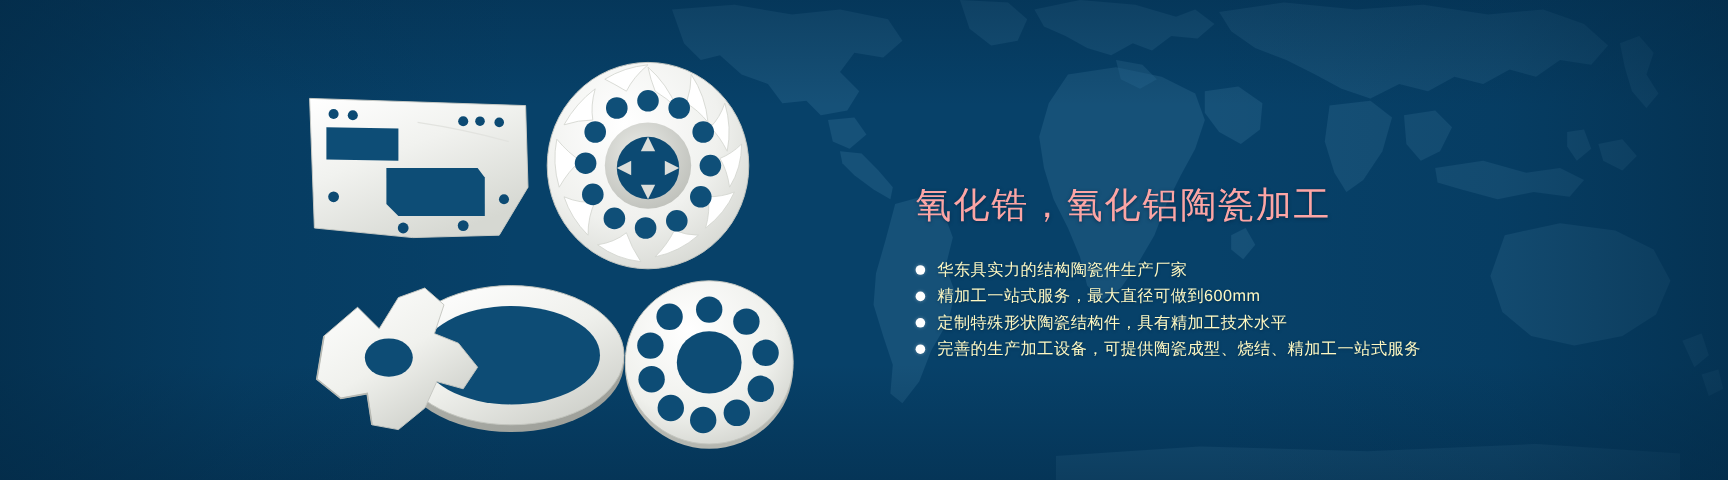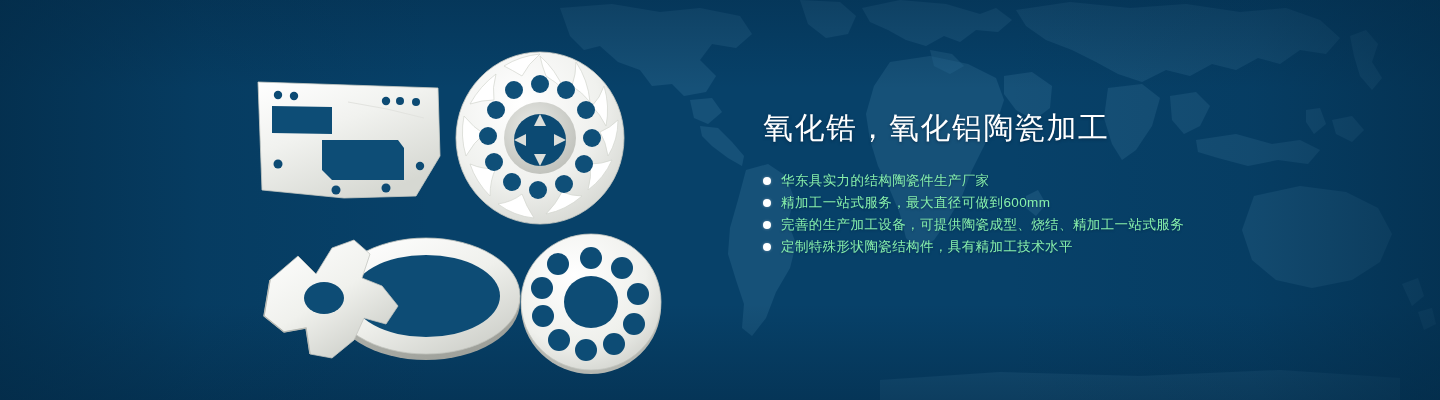--- a/index.html
+++ b/index.html
@@ -49,24 +49,25 @@
 
   
   .text-block {
     position:absolute; left:763px; top:108px;
     width:600px;
   }
   .headline {
     font-size:30px;
     line-height:40px;
     letter-spacing:1.5px;
-    color:#ffffff;
+    color:#fca5a5;
     font-weight:400;
     text-shadow:0 1px 3px rgba(0,28,52,0.55);
     white-space:nowrap;
+    margin-top:44px;
   }
   .bullets {
     margin-top:22px;
     list-style:none;
   }
   .bullet-row {
     display:flex;
     align-items:center;
     height:22px;
     margin-bottom:0px;
@@ -75,21 +76,21 @@
     width:8px; height:8px;
     border-radius:50%;
     background:#ffffff;
     flex:0 0 8px;
     margin-right:10px;
     box-shadow:0 0 3px rgba(255,255,255,0.35);
   }
   .bullet-text {
     font-size:13.5px;
     line-height:22px;
-    color:#86efac;
+    color:#fef9c3;
     letter-spacing:0.4px;
     white-space:nowrap;
     text-shadow:0 1px 2px rgba(0,30,55,0.5);
   }
 
   
   .parts { position:absolute; left:0; top:0; width:740px; height:400px; }
   .parts svg { position:absolute; }
 </style>
 </head>
@@ -290,22 +291,22 @@
       <li class="bullet-row">
         <span class="bullet-dot"></span>
         <span class="bullet-text">华东具实力的结构陶瓷件生产厂家</span>
       </li>
       <li class="bullet-row">
         <span class="bullet-dot"></span>
         <span class="bullet-text">精加工一站式服务，最大直径可做到600mm</span>
       </li>
       <li class="bullet-row">
         <span class="bullet-dot"></span>
-        <span class="bullet-text">完善的生产加工设备，可提供陶瓷成型、烧结、精加工一站式服务</span>
+        <span class="bullet-text">定制特殊形状陶瓷结构件，具有精加工技术水平</span>
       </li>
       <li class="bullet-row">
         <span class="bullet-dot"></span>
-        <span class="bullet-text">定制特殊形状陶瓷结构件，具有精加工技术水平</span>
+        <span class="bullet-text">完善的生产加工设备，可提供陶瓷成型、烧结、精加工一站式服务</span>
       </li>
     </ul>
   </div>
 
 </div>
 
 </body></html>

